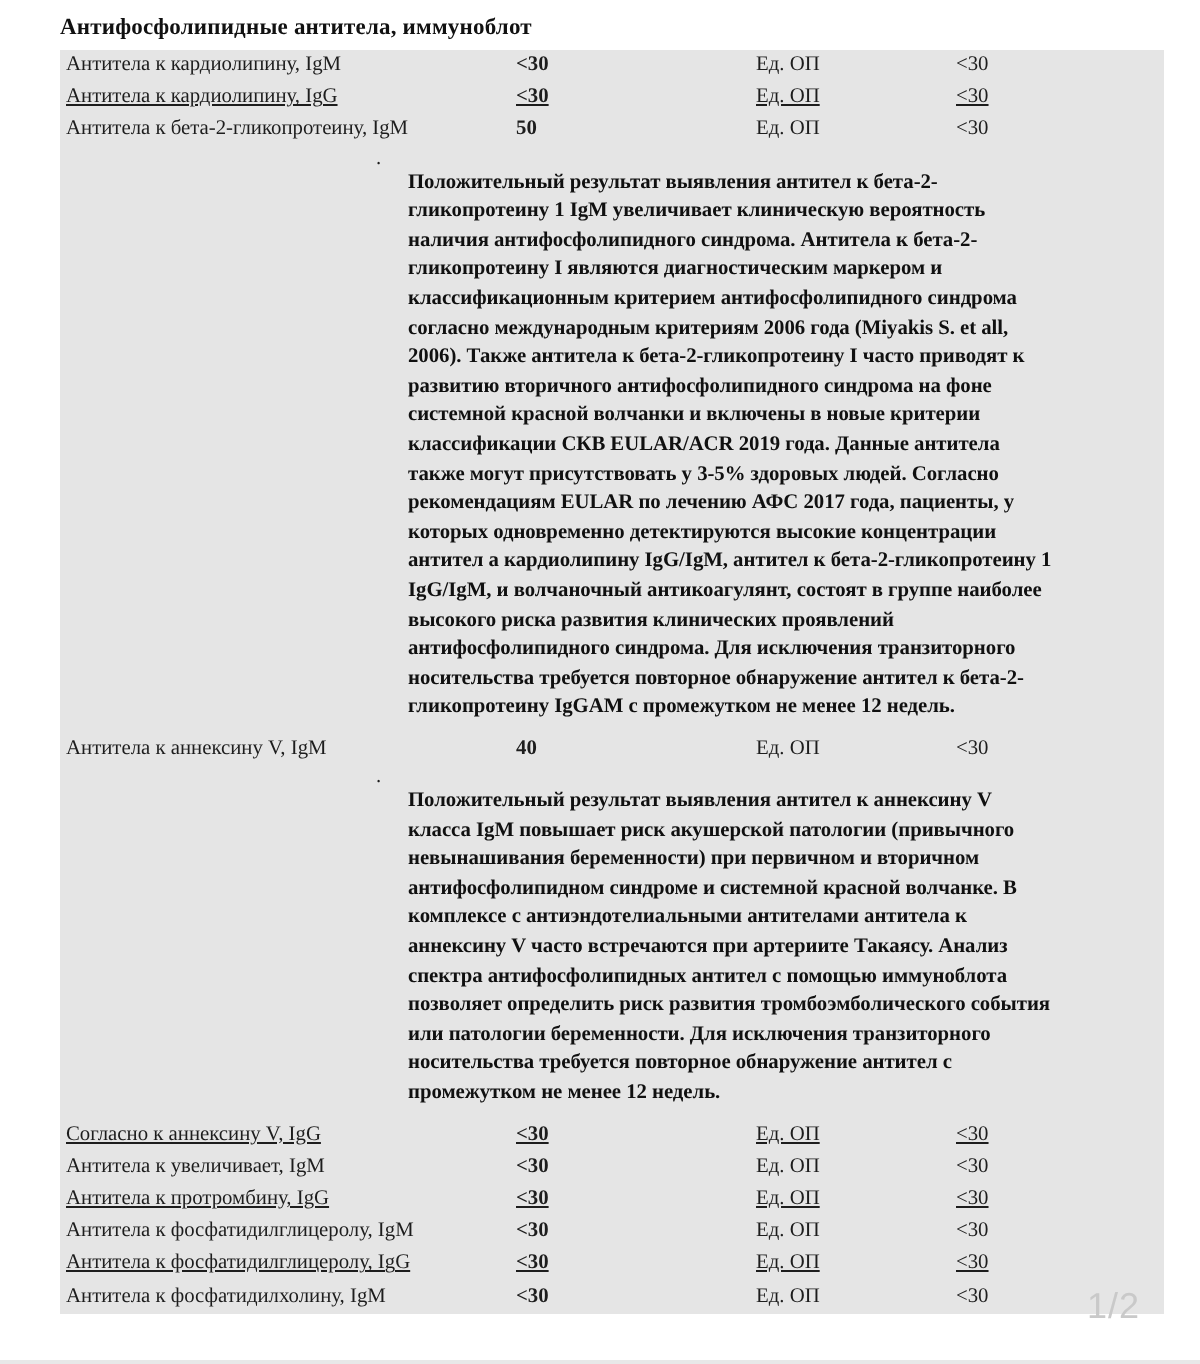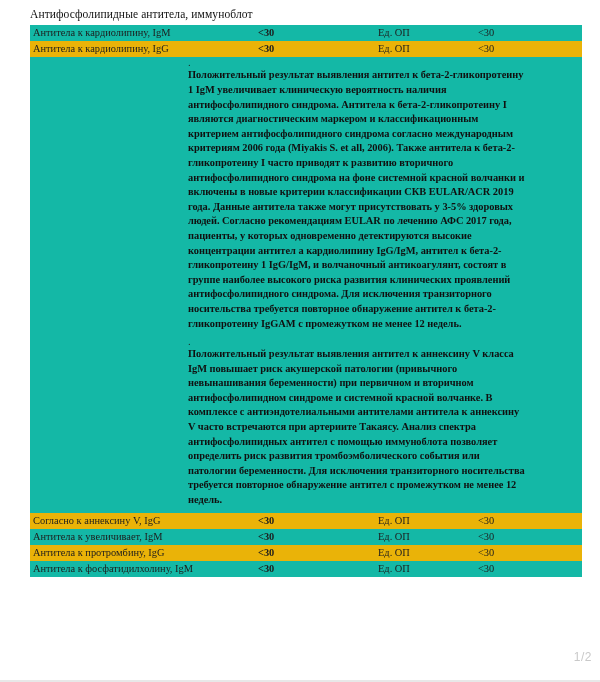--- a/index.html
+++ b/index.html
@@ -24,21 +24,21 @@
     box-sizing: border-box;
     overflow: hidden;
   }
 
   
   .section-title {
     position: absolute;
     left: 30px;
     top: 8px;
     font-size: 11.5px;
-    font-weight: normal;
+    font-weight: bold;
     letter-spacing: 0.1px;
     color: #111111;
     white-space: nowrap;
   }
 
   
   .result-table {
     position: absolute;
     left: 30px;
     top: 25px;
@@ -46,22 +46,22 @@
     border-collapse: collapse;
     table-layout: fixed;
   }
   .result-table td {
     vertical-align: top;
     padding: 1px 0 2px 0;
     font-size: 10.4px;
     line-height: 13.2px;
     color: #1d1d1d;
   }
-  .row-odd td { background: #14b8a6; }
-  .row-even td { background: #eab308; }
+  .row-odd td { background: #e5e5e5; }
+  .row-even td { background: #e5e5e5; text-decoration: underline; }
 
   .col-name   { width: 218px; padding-left: 3px !important; }
   .col-value  { width: 120px; font-weight: bold; text-align: left; padding-left: 7px !important; }
   .col-units  { width: 100px; }
   .col-ref    { width: 104px; }
 
   
   .comment-row td {
     padding: 0 !important;
   }
@@ -77,28 +77,29 @@
   }
   .comment-text {
     font-size: 10.4px;
     font-weight: bold;
     line-height: 14.6px;
     color: #101010;
     padding-left: 158px;
     padding-right: 56px;
     text-align: left;
     letter-spacing: -0.02px;
+    margin-left: 16px;
   }
 
   
   .page-indicator {
     position: absolute;
-    right: 8px;
+    right: 30px;
     bottom: 18px;
-    font-size: 12px;
+    font-size: 18px;
     color: #c9c9c9;
     font-family: "Liberation Sans", sans-serif;
     letter-spacing: 0.5px;
   }
 
   .bottom-rule {
     position: absolute;
     left: 0;
     right: 0;
     bottom: 0;
@@ -117,31 +118,43 @@
     <tbody>
         <tr class="row-odd">
           <td class="col-name">Антитела к кардиолипину, IgM</td>
           <td class="col-value">&lt;30</td>
           <td class="col-units">Ед. ОП</td>
           <td class="col-ref">&lt;30</td>
         </tr>
         <tr class="row-even">
           <td class="col-name">Антитела к кардиолипину, IgG</td>
           <td class="col-value">&lt;30</td>
+          <td class="col-units">Ед. ОП</td>
+          <td class="col-ref">&lt;30</td>
+        </tr>
+        <tr class="row-odd">
+          <td class="col-name">Антитела к бета-2-гликопротеину, IgM</td>
+          <td class="col-value">50</td>
           <td class="col-units">Ед. ОП</td>
           <td class="col-ref">&lt;30</td>
         </tr>
         <tr class="row-odd comment-row">
           <td colspan="4">
             <div class="comment-block">
               <div class="comment-dot">.</div>
               <div class="comment-text">Положительный результат выявления антител к бета-2-гликопротеину 1 IgM увеличивает клиническую вероятность наличия  антифосфолипидного синдрома. Антитела к бета-2-гликопротеину I являются диагностическим маркером и классификационным критерием антифосфолипидного синдрома согласно международным критериям 2006 года (Miyakis S. et all, 2006). Также антитела к бета-2-гликопротеину I часто приводят к развитию вторичного антифосфолипидного синдрома на фоне системной красной волчанки и  включены  в новые критерии классификации СКВ EULAR/ACR 2019 года. Данные антитела также могут присутствовать у 3-5% здоровых людей.  Согласно рекомендациям EULAR по лечению АФС 2017 года,  пациенты, у которых одновременно детектируются высокие концентрации антител а кардиолипину IgG/IgM,  антител к бета-2-гликопротеину 1 IgG/IgM, и  волчаночный антикоагулянт,  состоят в группе наиболее высокого риска развития клинических проявлений антифосфолипидного синдрома. Для исключения транзиторного носительства требуется повторное обнаружение антител к бета-2-гликопротеину IgGAM с промежутком не менее 12 недель.</div>
             </div>
           </td>
         </tr>
+        <tr class="row-odd">
+          <td class="col-name">Антитела к аннексину V, IgM</td>
+          <td class="col-value">40</td>
+          <td class="col-units">Ед. ОП</td>
+          <td class="col-ref">&lt;30</td>
+        </tr>
         <tr class="row-odd comment-row">
           <td colspan="4">
             <div class="comment-block">
               <div class="comment-dot">.</div>
               <div class="comment-text">Положительный результат выявления антител к аннексину V класса IgM повышает риск акушерской патологии (привычного невынашивания беременности) при первичном и вторичном антифосфолипидном синдроме и системной красной волчанке.  В комплексе с антиэндотелиальными антителами антитела к аннексину V часто встречаются при артериите Такаясу. Анализ спектра антифосфолипидных антител с помощью иммуноблота позволяет  определить риск развития тромбоэмболического события или патологии беременности. Для исключения транзиторного носительства требуется повторное обнаружение антител с промежутком не менее 12 недель.</div>
             </div>
           </td>
         </tr>
         <tr class="row-even">
           <td class="col-name">Согласно к аннексину V, IgG</td>
@@ -155,20 +168,32 @@
           <td class="col-units">Ед. ОП</td>
           <td class="col-ref">&lt;30</td>
         </tr>
         <tr class="row-even">
           <td class="col-name">Антитела к протромбину, IgG</td>
           <td class="col-value">&lt;30</td>
           <td class="col-units">Ед. ОП</td>
           <td class="col-ref">&lt;30</td>
         </tr>
         <tr class="row-odd">
+          <td class="col-name">Антитела к фосфатидилглицеролу, IgM</td>
+          <td class="col-value">&lt;30</td>
+          <td class="col-units">Ед. ОП</td>
+          <td class="col-ref">&lt;30</td>
+        </tr>
+        <tr class="row-even">
+          <td class="col-name">Антитела к фосфатидилглицеролу, IgG</td>
+          <td class="col-value">&lt;30</td>
+          <td class="col-units">Ед. ОП</td>
+          <td class="col-ref">&lt;30</td>
+        </tr>
+        <tr class="row-odd">
           <td class="col-name">Антитела к фосфатидилхолину, IgM</td>
           <td class="col-value">&lt;30</td>
           <td class="col-units">Ед. ОП</td>
           <td class="col-ref">&lt;30</td>
         </tr>
       </tbody>
   </table>
 
   <div class="page-indicator">1/2</div>
 

